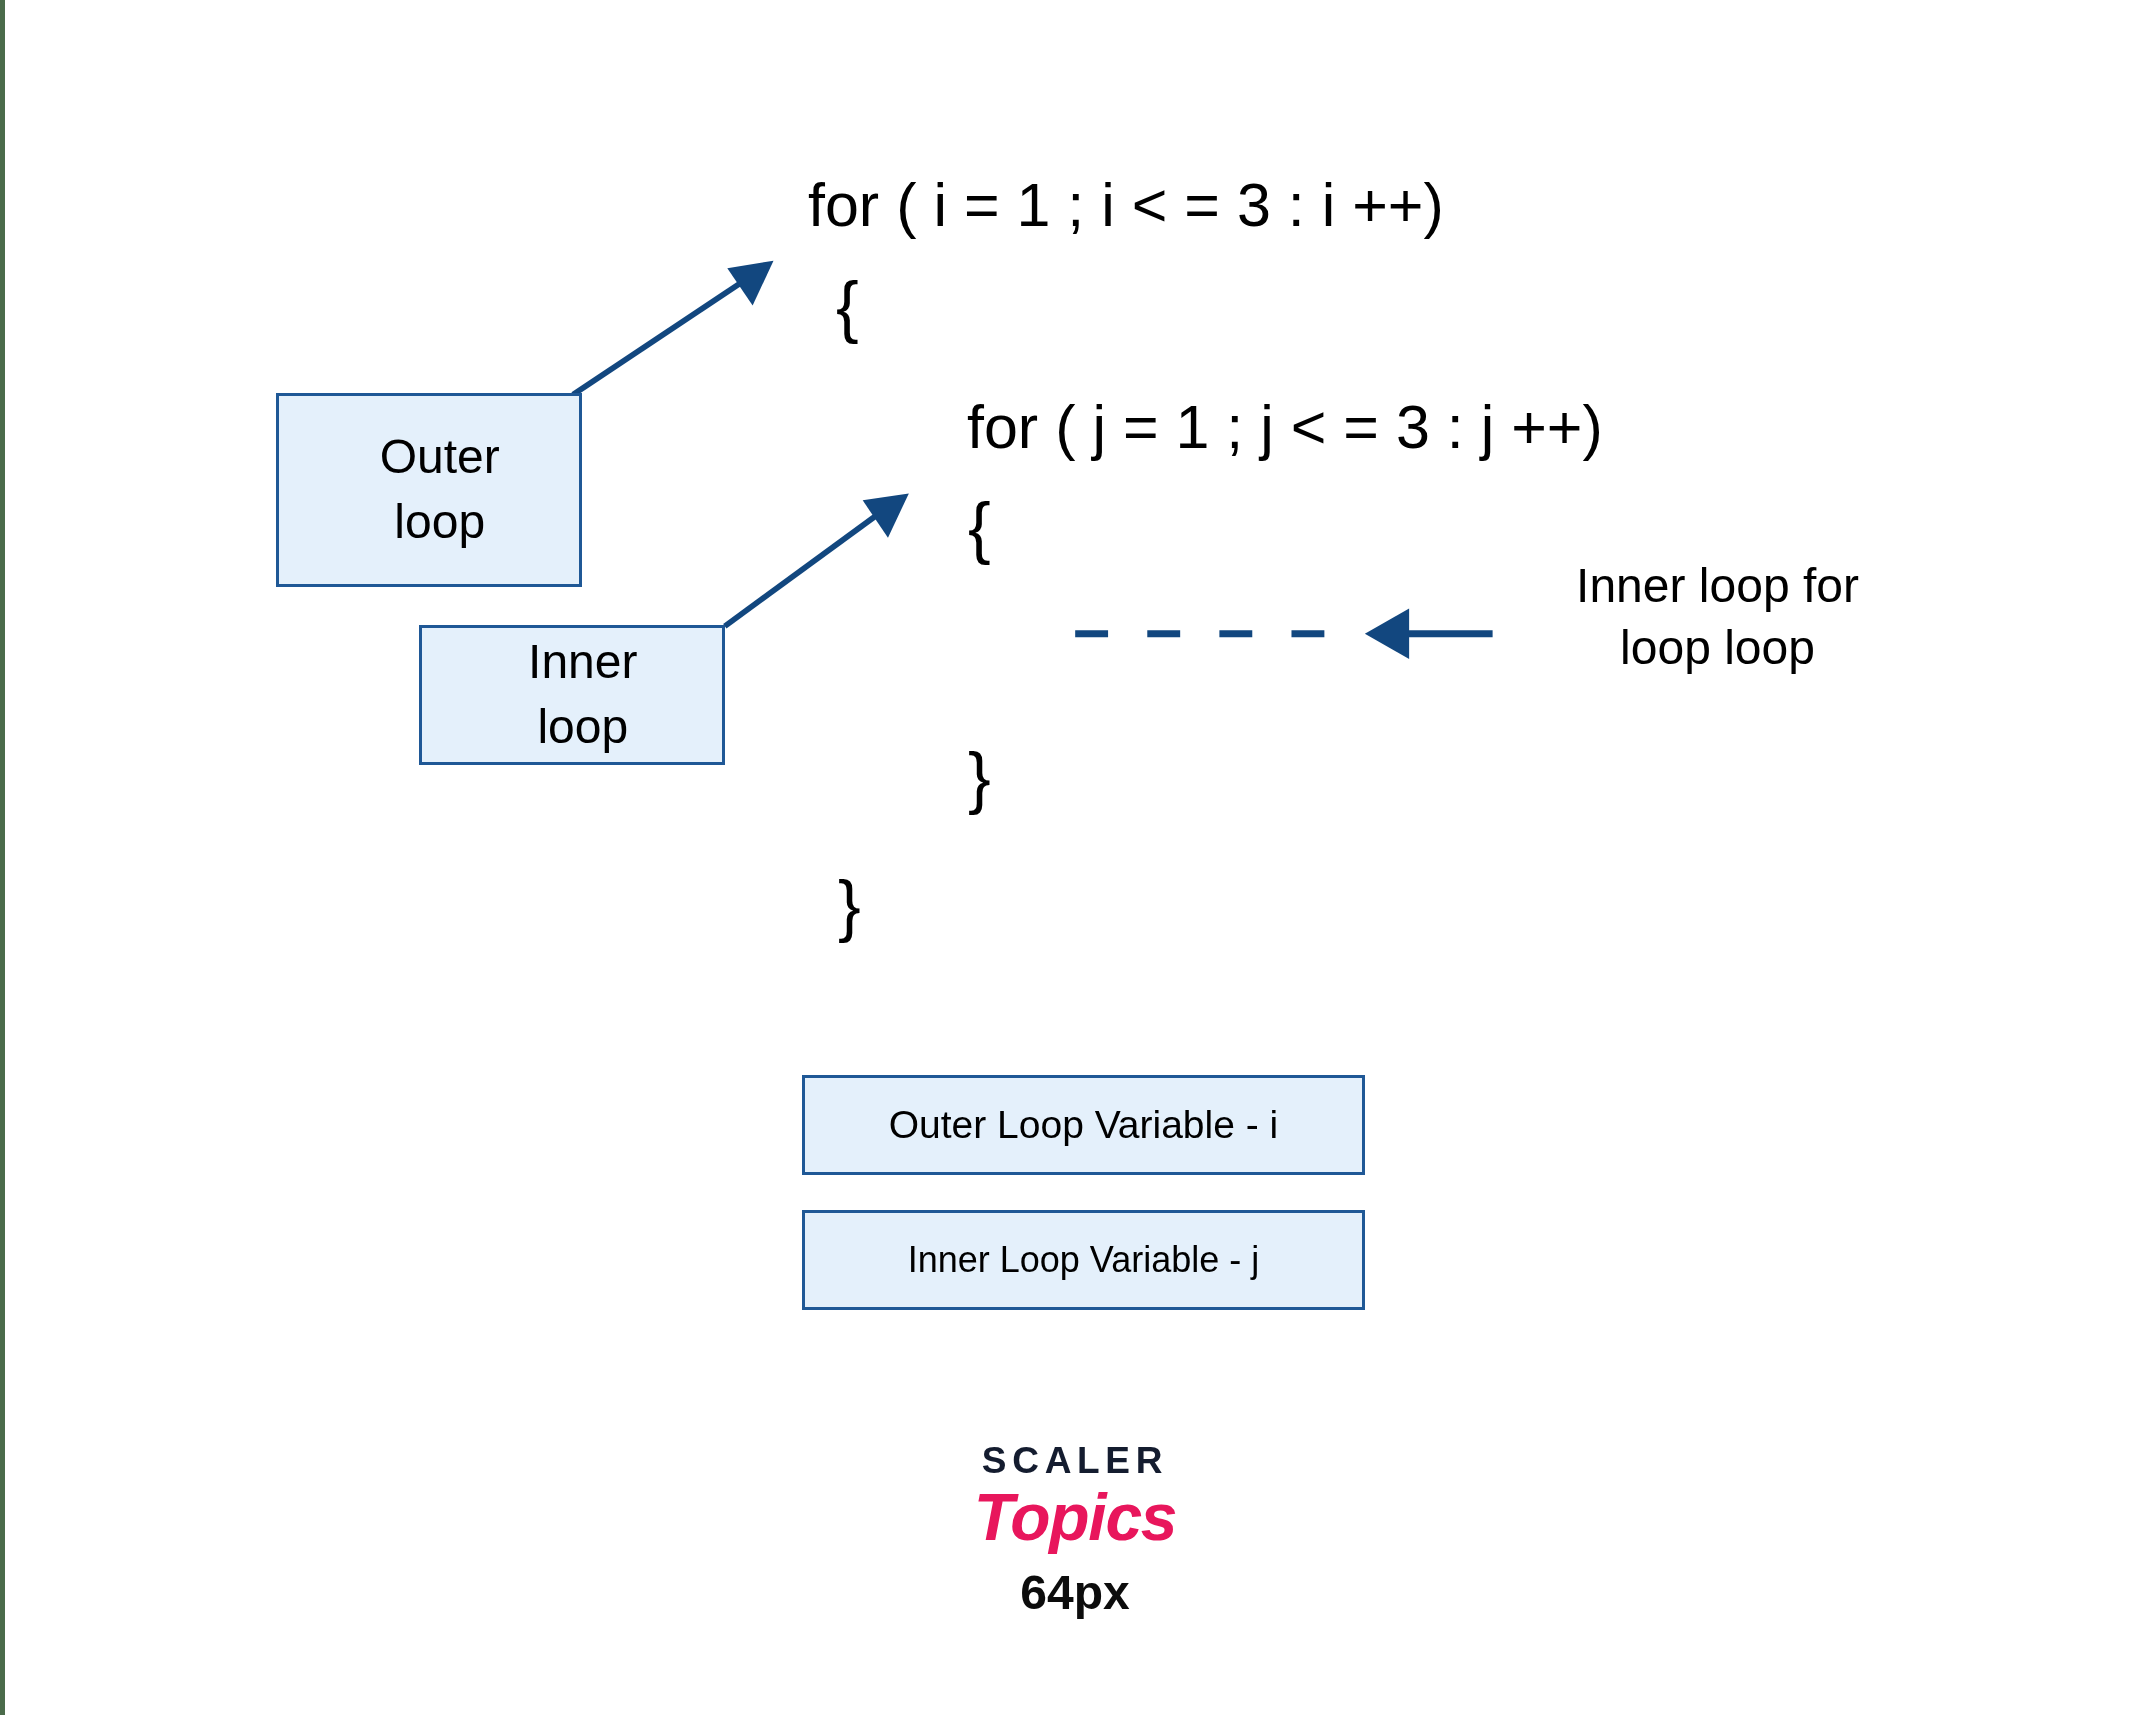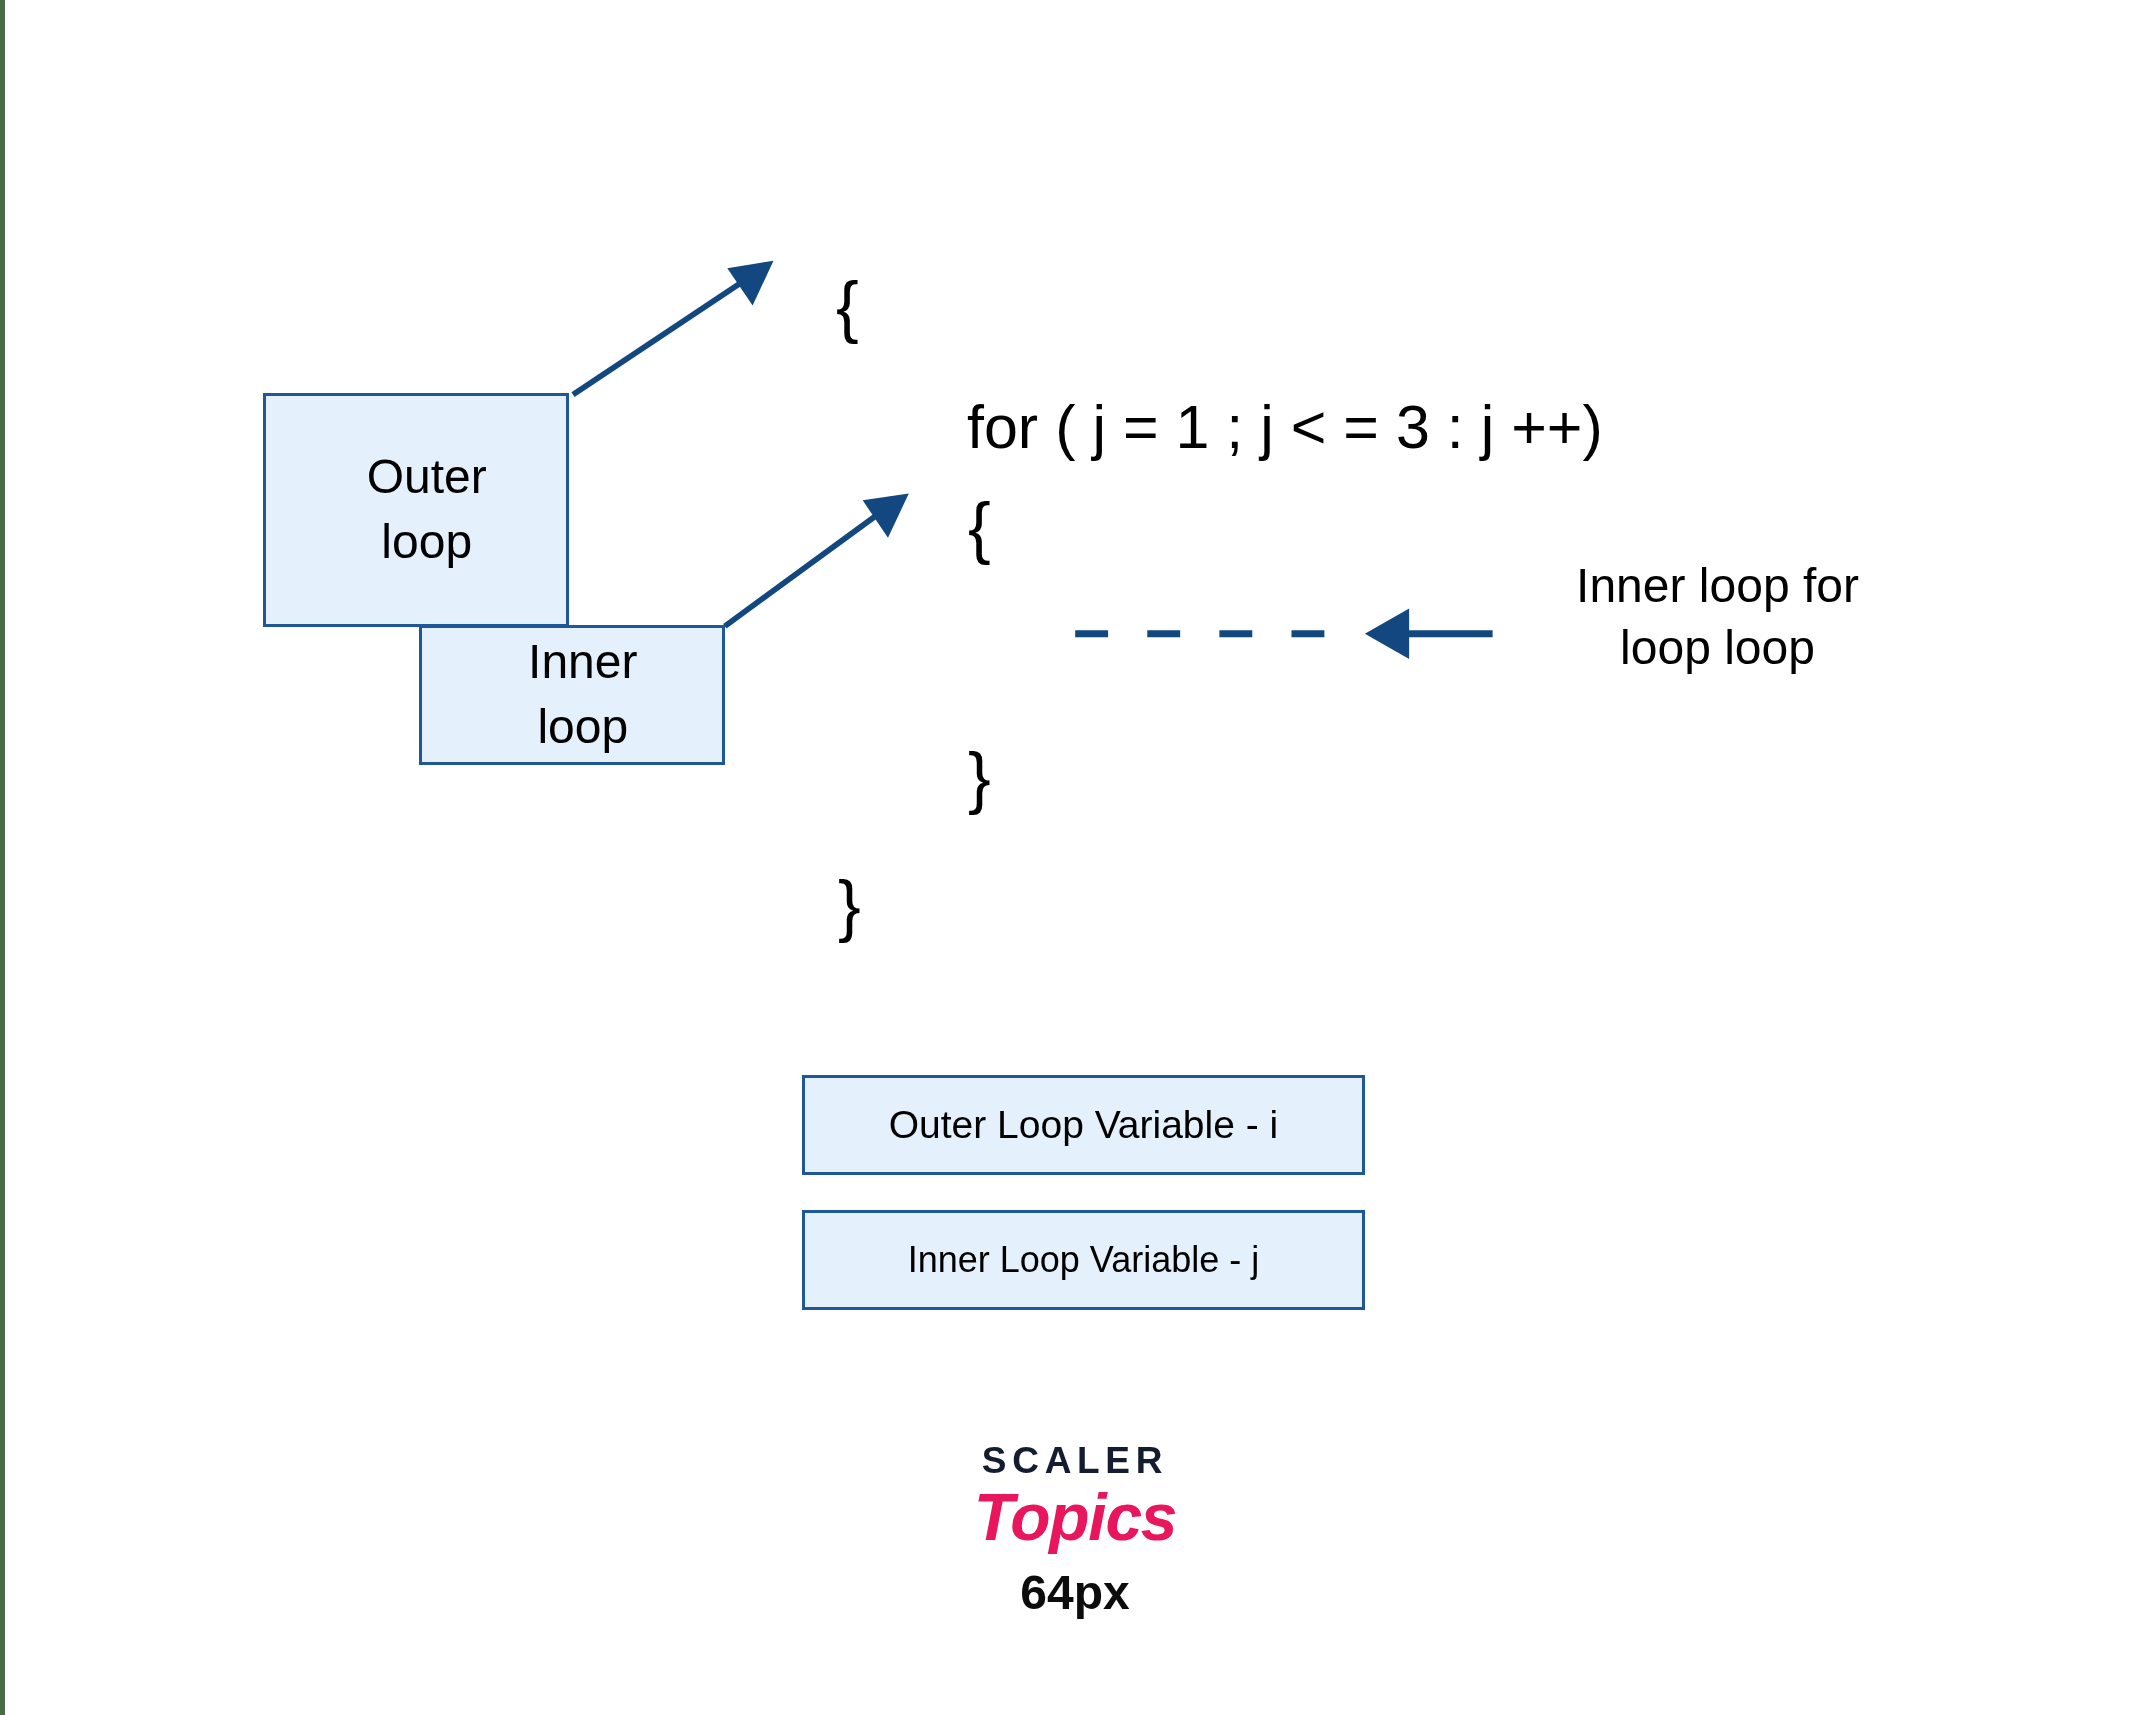--- a/index.html
+++ b/index.html
@@ -76,24 +76,24 @@
     border: 3.2px solid #1f5896;
     box-sizing: border-box;
     display: flex;
     align-items: center;
     justify-content: center;
     color: #000000;
     font-family: "Liberation Sans", sans-serif;
     text-align: center;
   }
   #outer-loop-box {
-    left: 263px;
+    left: 276px;
     top: 393px;
     width: 306px;
-    height: 234px;
+    height: 194px;
     font-size: 48px;
     line-height: 1.35;
     padding-left: 21.5px;
     box-sizing: border-box;
   }
   #inner-loop-box {
     left: 419px;
     top: 625px;
     width: 306px;
     height: 140px;
@@ -197,20 +197,21 @@
     <g>
       <line x1="1700" y1="1002" x2="2100" y2="1002" stroke="#12477f" stroke-width="11" stroke-dasharray="52 62"></line>
     </g>
 
     <g>
       <line x1="2360" y1="1002" x2="2215" y2="1002" stroke="#12477f" stroke-width="11"></line>
       <polygon points="2158,1002 2228,962 2228,1042" fill="#12477f"></polygon>
     </g>
   </svg>
 
+  <div class="code-line" id="outer-for-line">for ( i = 1 ; i &lt; = 3 : i ++)</div>
 
   <div class="code-line" id="outer-open-brace">{</div>
 
   <div class="code-line" id="inner-for-line">for ( j = 1 ; j &lt; = 3 : j ++)</div>
 
   <div class="code-line" id="inner-open-brace">{</div>
 
   <div class="code-line" id="inner-close-brace">}</div>
 
   <div class="code-line" id="outer-close-brace">}</div>

